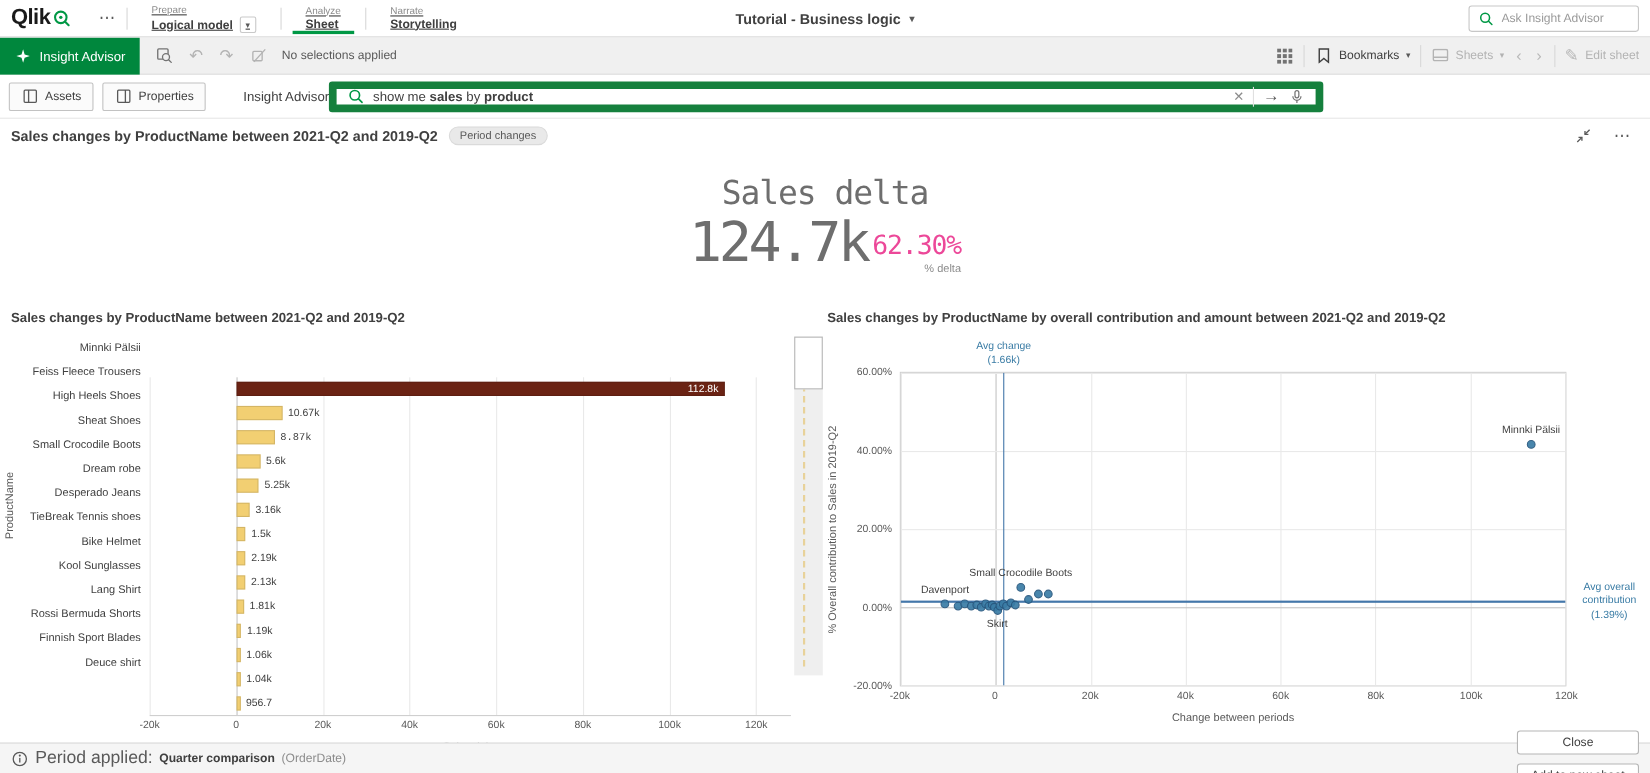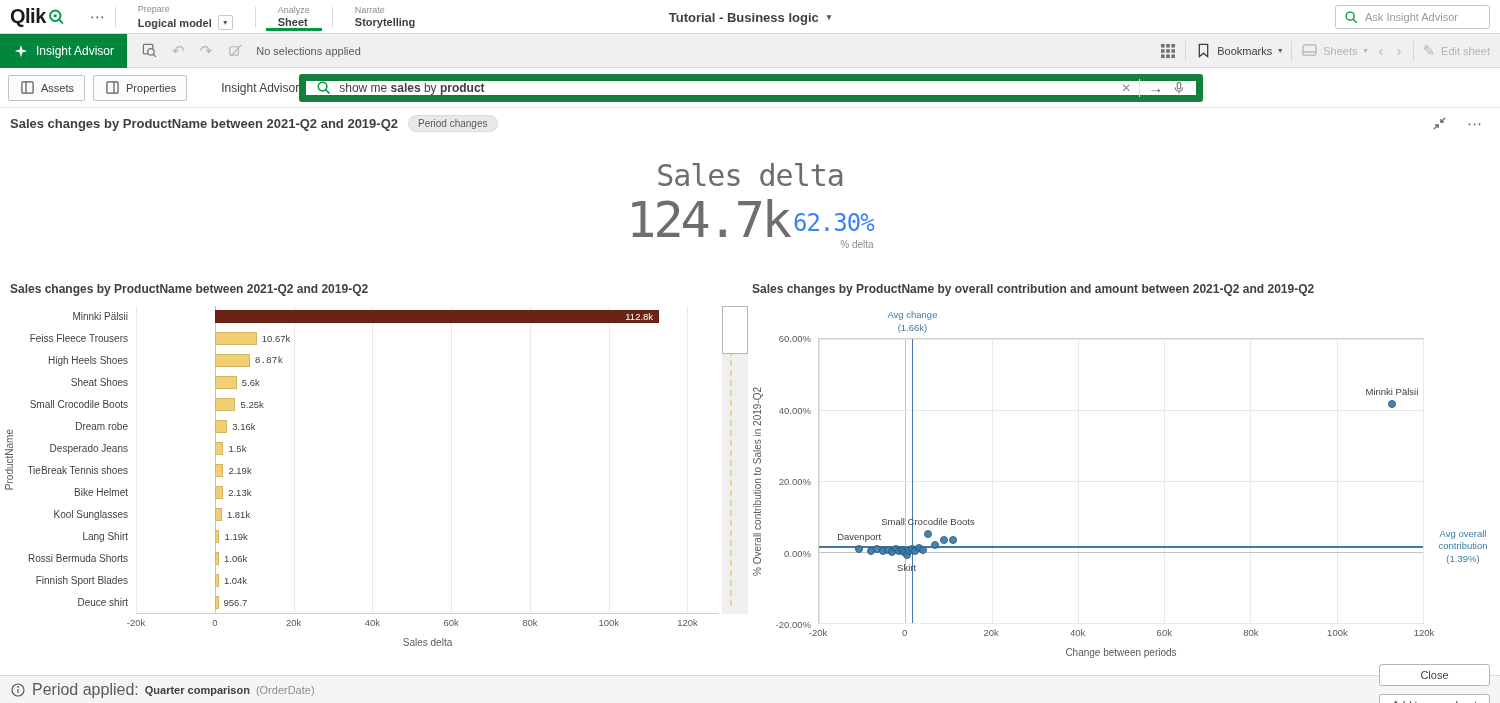--- a/index.html
+++ b/index.html
@@ -8,21 +8,21 @@
   .app { width:1500px; height:703px; display:flex; flex-direction:column; position:relative; }
   .vdiv { width:1px; height:20px; background:#d8d8d8; }
 
   
   .topbar { height:34px; display:flex; align-items:stretch; border-bottom:1px solid #d9d9d9; background:#fff; position:relative; flex:none; }
   .tb-left { display:flex; align-items:center; padding-left:10px; }
   .logo { display:flex; align-items:center; gap:2px; cursor:pointer; }
   .logo-text { font-size:20px; font-weight:700; letter-spacing:-0.5px; color:#1a1a1a; }
   .more-menu { margin-left:26px; font-size:16px; color:#595959; cursor:pointer; }
   .tb-left .vdiv { margin:0 10px; }
-  .nav-item { display:flex; flex-direction:column; justify-content:center; padding:0 12px; height:28px; position:relative; cursor:pointer; }
+  .nav-item { display:flex; flex-direction:column; justify-content:center; padding:0 12px; height:28px; position:relative; cursor:pointer;text-decoration:underline; }
   .nav-sec { font-size:9px; color:#8c8c8c; line-height:11px; }
   .nav-main { font-size:11px; font-weight:700; color:#404040; line-height:13px; display:flex; align-items:flex-end; gap:6px; }
   .nav-item.active::after { content:""; position:absolute; left:0; right:0; bottom:0; height:3px; background:#009845; }
   .caret-box { width:15px; height:15px; border:1px solid #c9c9c9; border-radius:2px; font-size:8px; color:#595959; display:flex; align-items:center; justify-content:center; font-weight:400; }
   .tb-center { position:absolute; left:50%; top:0; height:34px; transform:translateX(-50%); display:flex; align-items:center; }
   .app-title { display:flex; align-items:center; gap:8px; font-size:13px; font-weight:700; color:#404040; cursor:pointer; }
   .app-title .caret { font-size:9px; color:#595959; }
   .tb-right { margin-left:auto; display:flex; align-items:center; padding-right:10px; }
   .ask-box { width:155px; height:24px; border:1px solid #c7c7c7; border-radius:3px; display:flex; align-items:center; gap:6px; padding:0 7px; background:#fff; }
   .ask-box input { border:none; outline:none; flex:1; min-width:0; font-size:11px; color:#404040; background:transparent; font-family:"Liberation Sans",sans-serif; }
@@ -60,36 +60,36 @@
   .insight-title { font-size:13px; font-weight:700; color:#404040; }
   .badge { font-size:10px; color:#595959; background:#e9e9e9; border:1px solid #dadada; border-radius:9px; padding:2px 9px; line-height:1.1; }
   .insight-actions { margin-left:auto; display:flex; align-items:center; gap:20px; padding-right:8px; }
   .insight-actions .glyph { color:#595959; cursor:pointer; }
 
   .kpi-area { height:138px; display:flex; flex-direction:column; align-items:center; justify-content:center; flex:none; }
   .kpi-title { font-size:30px; color:#6e6e6e; font-family:"DejaVu Sans Mono", monospace; letter-spacing:-1px; }
   .kpi-row { display:flex; align-items:baseline; margin-top:2px; }
   .kpi-value { font-size:50px; color:#6e6e6e; font-family:"DejaVu Sans Mono", monospace; letter-spacing:-3px; line-height:1; }
   .kpi-delta-col { display:flex; flex-direction:column; position:relative; top:-6px; margin-left:4px; }
-  .kpi-delta { font-size:24px; color:#3b82f6; font-family:"DejaVu Sans Mono", monospace; letter-spacing:-1px; line-height:1.1; }
+  .kpi-delta { font-size:24px; color:#ec4899; font-family:"DejaVu Sans Mono", monospace; letter-spacing:-1px; line-height:1.1; }
   .kpi-delta-label { font-size:10px; color:#8c8c8c; text-align:right; margin-top:2px; }
 
   .charts-row { flex:1; display:flex; }
   .chart-title { font-size:12px; font-weight:700; color:#404040; white-space:nowrap; }
 
   
   .bar-section { width:748px; flex:none; padding-top:6px; }
   .bar-section .chart-title { padding-left:10px; }
   .bar-body { display:flex; margin-top:10px; }
   .rot-title { width:18px; display:flex; align-items:center; justify-content:center; }
   .rot-title span { writing-mode:vertical-rl; transform:rotate(180deg); font-size:10px; color:#595959; }
   .bar-labels { width:118px; }
   .bar-cat { height:22px; line-height:22px; font-size:10px; color:#404040; text-align:right; padding-right:8px; white-space:nowrap; }
   .bar-plot-col { flex:1; }
-  .bar-plot { position:relative; height:308px; border-bottom:1px solid #cfcfcf; }
+  .bar-plot { position:relative; height:308px; border-bottom:1px solid #cfcfcf;margin-top:37px; }
   .vgrid { position:absolute; top:0; bottom:0; width:1px; background:#e9e9e9; }
   .vgrid.zero { background:#c4c4c4; }
   .bar { position:absolute; height:13px; border:1px solid rgba(0,0,0,0.12); }
   .bar-val { position:absolute; height:13px; line-height:13px; font-size:9.5px; color:#404040; white-space:nowrap; }
   .bar-val.inside { color:#fff; transform:translateX(-100%); }
   .bar-xticks { position:relative; height:15px; margin-top:3px; }
   .xtick { position:absolute; transform:translateX(-50%); font-size:9.5px; color:#595959; }
   .axis-xlabel { text-align:center; font-size:10px; color:#595959; margin-top:5px; }
   .bar-scroll { width:26px; margin-left:3px; height:308px; background:#efefef; position:relative; }
   .bar-scroll::after { content:""; position:absolute; left:8px; top:4px; bottom:8px; border-left:2px dashed #e4c063; opacity:.6; }

